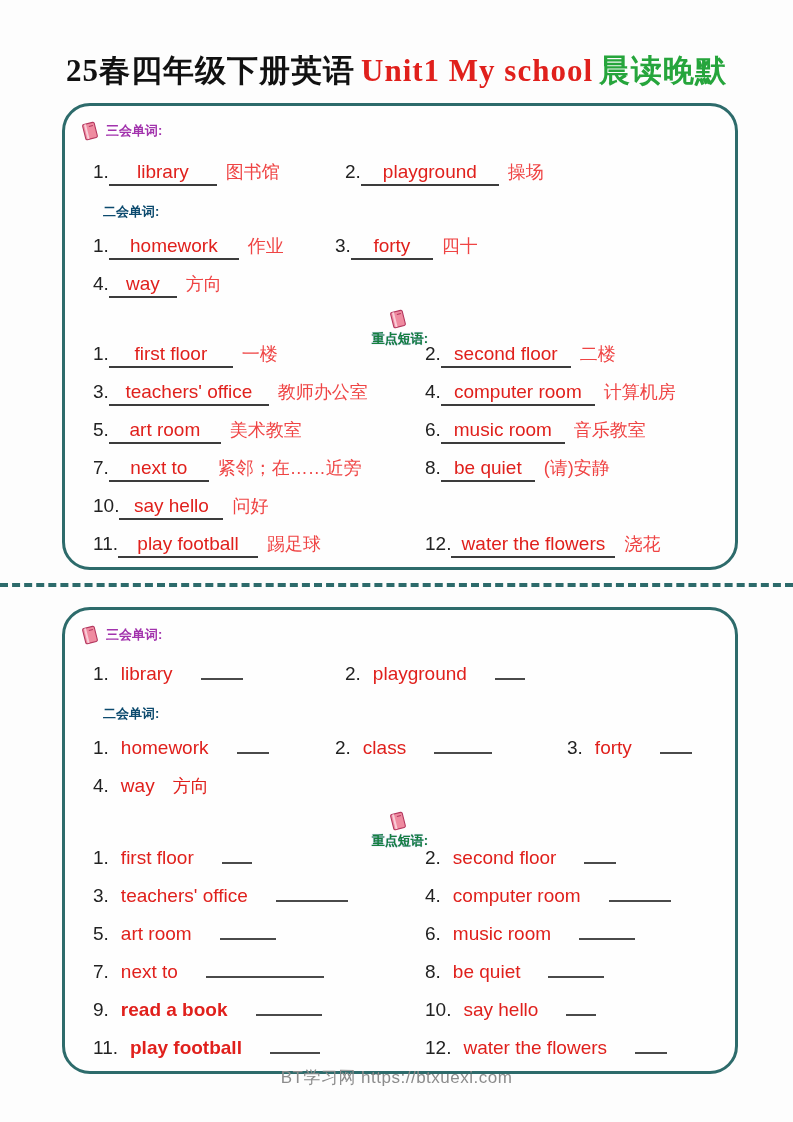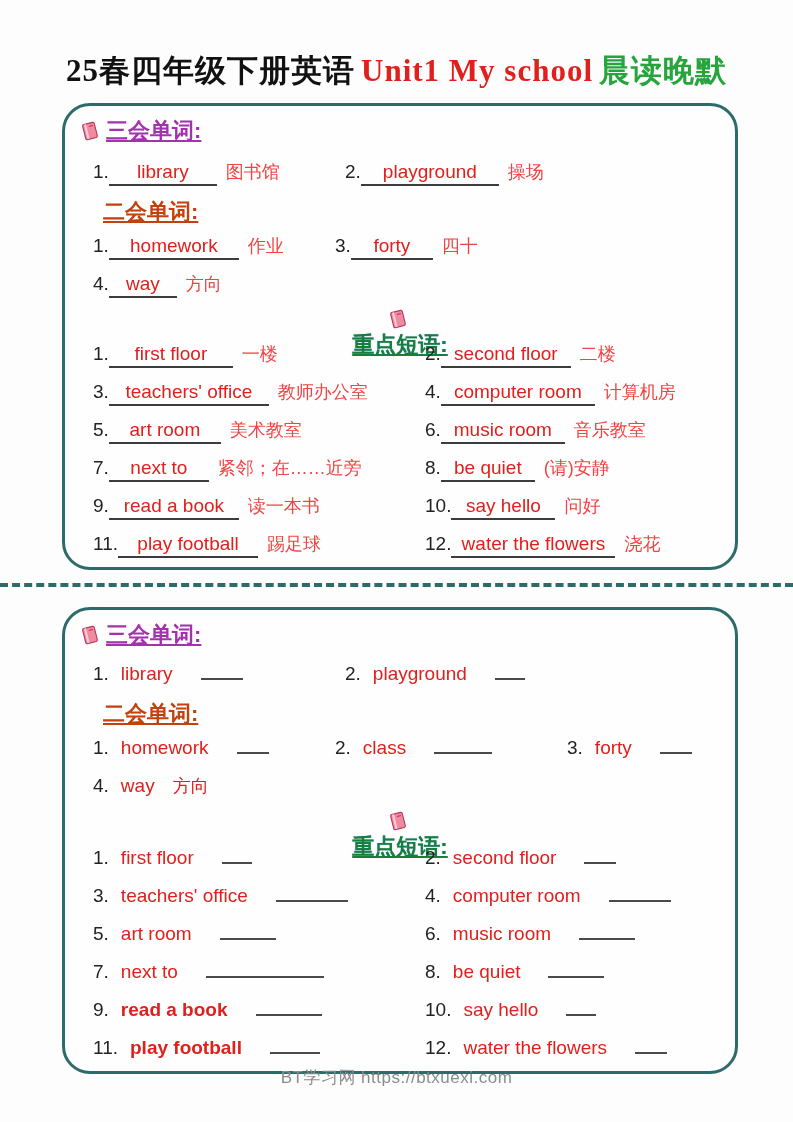--- a/index.html
+++ b/index.html
@@ -25,23 +25,23 @@
     background:#fefefe;box-sizing:border-box;
     padding:12px 14px 0 14px;
   }
   .box1{top:103px;}
   .box2{top:607px;}
   .divider{
     position:absolute;top:583px;left:0;width:100%;height:0;
     border-top:4px dashed #2d6b6b;
   }
   
-  .hdr{display:flex;align-items:center;font-weight:700;font-size:22px;text-decoration:underline;}
+  .hdr{display:flex;align-items:center;font-weight:700;font-size:13px;}
   .hdr-sanhui{height:26px;color:#a233ad;}
-  .hdr-erhui{height:28px;color:#c2410c;padding-left:24px;}
+  .hdr-erhui{height:28px;color:#0c4a6e;padding-left:24px;}
   .hdr-phrase{height:30px;color:#15803d;text-shadow:0 0 1px rgba(47,76,200,.55);flex-direction:column;}
   .book-icon{display:inline-flex;width:22px;height:22px;margin-right:5px;flex:0 0 auto;}
   
   .row{display:flex;align-items:baseline;height:38px;padding-left:14px;box-sizing:border-box;}
   .row.h36{height:36px;}
   .item{flex:0 0 auto;white-space:nowrap;}
   .num{font-size:19px;color:#222;}
   .box2 .num{margin-right:12px;}
   .ans{
     display:inline-block;text-align:center;min-width:60px;
@@ -132,21 +132,20 @@
     </div>
     <div class="row">
       <span class="item c332"><span class="num">5.</span><span class="ans" style="min-width:100px">art room</span><span class="mean">美术教室</span></span>
       <span class="item"><span class="num">6.</span><span class="ans" style="min-width:112px">music room</span><span class="mean">音乐教室</span></span>
     </div>
     <div class="row">
       <span class="item c332"><span class="num">7.</span><span class="ans" style="min-width:88px">next to</span><span class="mean">紧邻；在……近旁</span></span>
       <span class="item"><span class="num">8.</span><span class="ans" style="min-width:82px">be quiet</span><span class="mean">(请)安静</span></span>
     </div>
     <div class="row">
-      <span class="item c332"><span class="num">9.</span><span class="ans" style="min-width:118px">read a book</span><span class="mean">读一本书</span></span>
       <span class="item"><span class="num">10.</span><span class="ans" style="min-width:92px">say hello</span><span class="mean">问好</span></span>
     </div>
     <div class="row">
       <span class="item c332"><span class="num">11.</span><span class="ans" style="min-width:128px">play football</span><span class="mean">踢足球</span></span>
       <span class="item"><span class="num">12.</span><span class="ans" style="min-width:152px">water the flowers</span><span class="mean">浇花</span></span>
     </div>
   </div>
 
   <div class="divider"></div>
 

